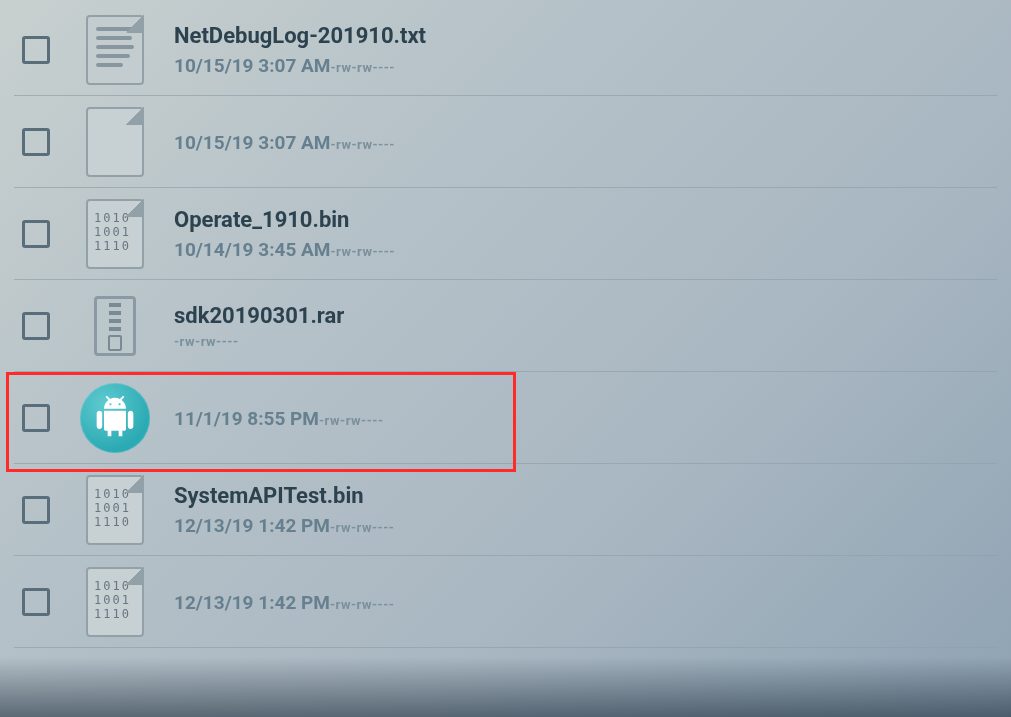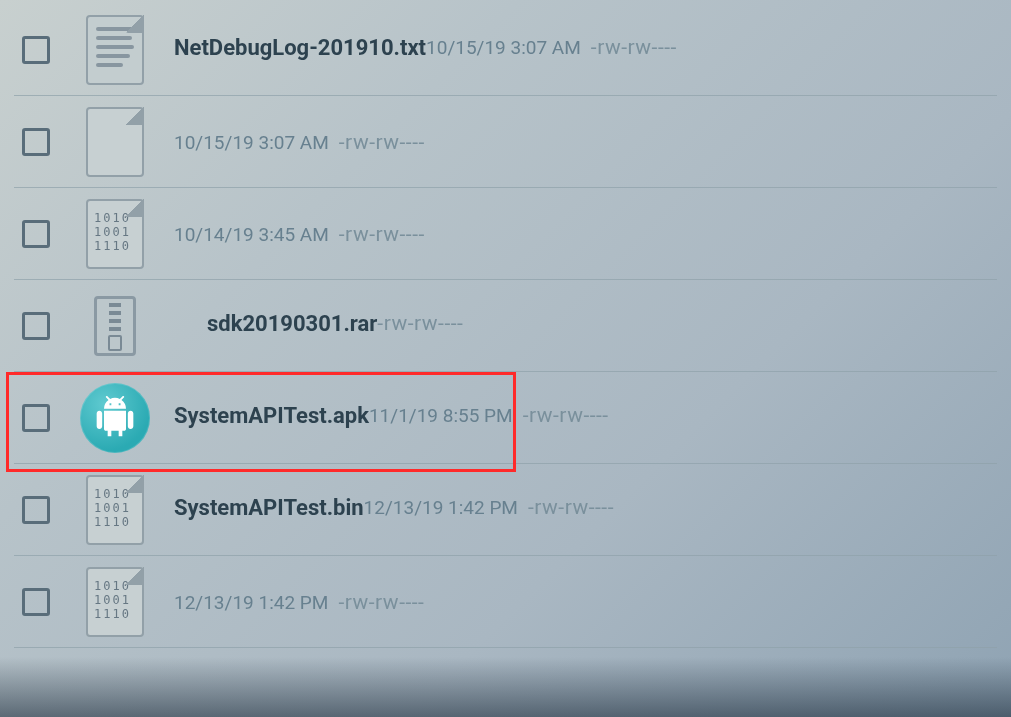--- a/index.html
+++ b/index.html
@@ -151,41 +151,42 @@
   
   .icon-apk{
     width:70px;height:70px;border-radius:50%;
     background:radial-gradient(circle at 35% 30%, #5fcad0 0%, #2baab3 70%);
     display:flex;align-items:center;justify-content:center;
     box-shadow:0 0 0 1px rgba(255,255,255,0.15) inset;
   }
   .icon-apk svg{width:44px;height:44px;}
   .textblock{
     display:flex;
-    flex-direction:row;
+    flex-direction:column;
     justify-content:space-between;
     min-width:0;
   }
   .filename{
     font-size:22px;
     font-weight:700;
     color:#2d424f;
     margin-bottom:6px;
     white-space:nowrap;
   }
   .meta{
     display:flex;
     align-items:baseline;
-    gap:10px;
+    gap:0;
     font-size:19px;
     color:#67808f;
     white-space:nowrap;
+    font-weight:bold;
   }
   .perms{
-    font-size:21px;
+    font-size:13px;
     letter-spacing:0.5px;
     color:#7a909c;
   }
   
   .highlight{
     position:absolute;
     border:3px solid #ff2a2a;
     left:6px;
     width:510px;
     top:372px;
@@ -239,55 +240,55 @@
     </div>
 
     <div class="row">
       <div class="checkbox"></div>
       <div class="iconwrap">
         <div class="icon-bin" style="white-space: pre;">1010
 1001
 1110<div class="fold"></div></div>
       </div>
       <div class="textblock">
+        <div class="filename" style="white-space: pre;">Operate_1910.bin</div>
         <div class="meta">
           <span style="white-space: pre;">10/14/19 3:45 AM</span>
           <span class="perms" style="white-space: pre;">-rw-rw----</span>
         </div>
       </div>
       <div class="divider"></div>
     </div>
 
     <div class="row">
       <div class="checkbox"></div>
       <div class="iconwrap">
         <div class="icon-archive"></div>
       </div>
       <div class="textblock">
-        <div class="filename" style="white-space: pre; margin-left: 33px;">sdk20190301.rar</div>
+        <div class="filename" style="white-space: pre;">sdk20190301.rar</div>
         <div class="meta">
           <span class="perms" style="white-space: pre;">-rw-rw----</span>
         </div>
       </div>
       <div class="divider"></div>
     </div>
 
     <div class="row">
       <div class="checkbox"></div>
       <div class="iconwrap">
         <div class="icon-apk">
           <svg viewBox="0 0 24 24">
               <g fill="#ffffff">
                 <path d="M6 18c0 .55.45 1 1 1h1v3h2v-3h4v3h2v-3h1c.55 0 1-.45 1-1V8H6v10zM3.5 8C2.67 8 2 8.67 2 9.5v7c0 .83.67 1.5 1.5 1.5S5 17.33 5 16.5v-7C5 8.67 4.33 8 3.5 8zm17 0c-.83 0-1.5.67-1.5 1.5v7c0 .83.67 1.5 1.5 1.5S22 17.33 22 16.5v-7c0-.83-.67-1.5-1.5-1.5zM15.53 2.16l1.3-1.3a.5.5 0 10-.71-.71l-1.48 1.48A5.97 5.97 0 0012 1c-.96 0-1.86.23-2.64.63L7.88.15a.5.5 0 10-.71.71l1.3 1.3A5.99 5.99 0 006 7h12a5.99 5.99 0 00-2.47-4.84zM10 5H9V4h1v1zm5 0h-1V4h1v1z"></path>
               </g>
             </svg>
         </div>
       </div>
       <div class="textblock">
-        <div class="filename" style="white-space: pre;">SystemAPITest.apk</div>
         <div class="meta">
           <span style="white-space: pre;">11/1/19 8:55 PM</span>
           <span class="perms" style="white-space: pre;">-rw-rw----</span>
         </div>
       </div>
       <div class="divider"></div>
     </div>
 
     <div class="row">
       <div class="checkbox"></div>

